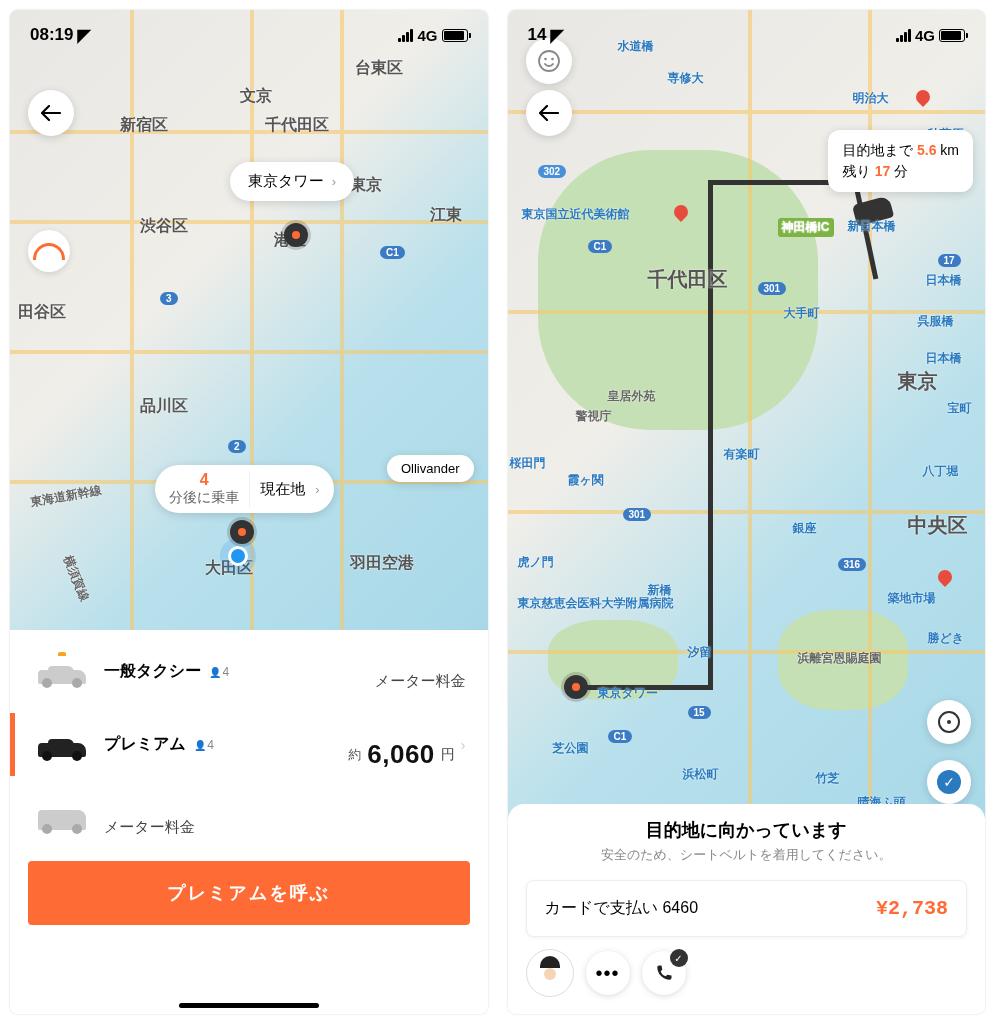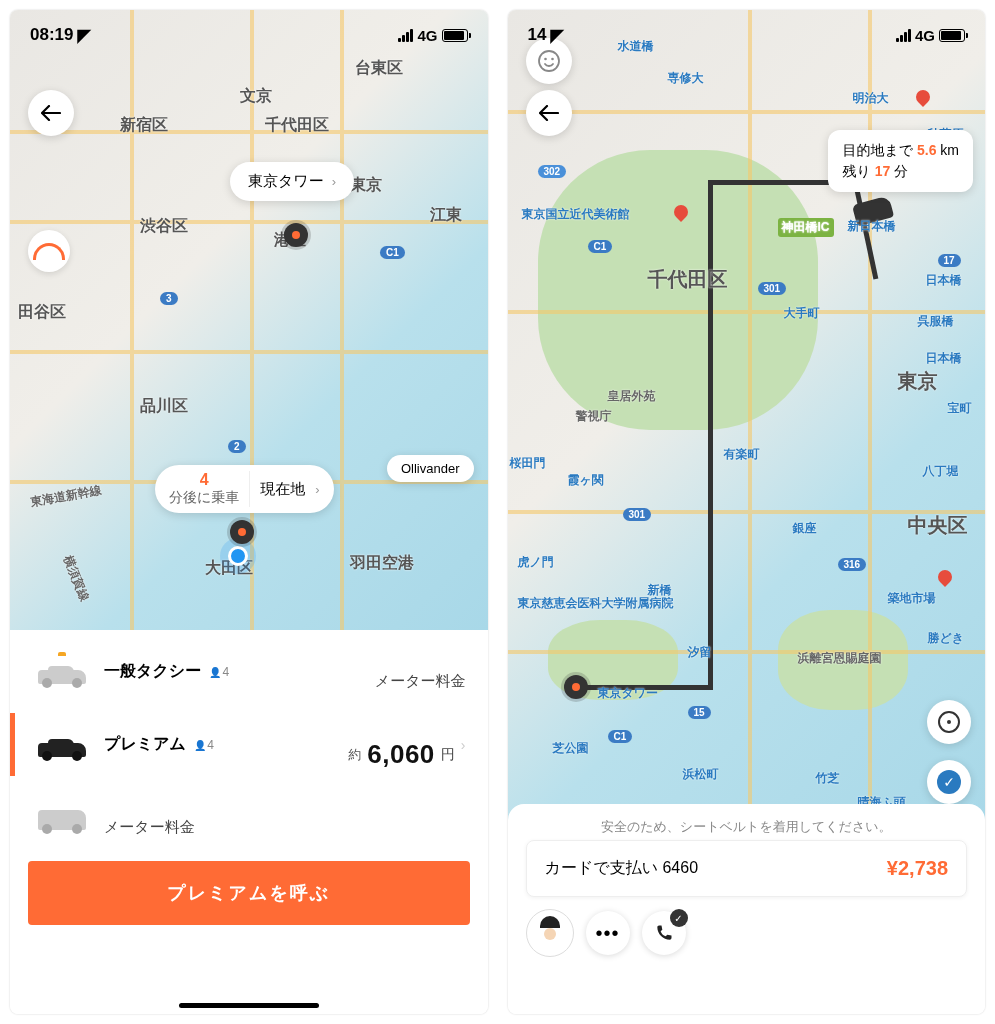--- a/index.html
+++ b/index.html
@@ -81,24 +81,24 @@
 .mc-icon { width:30px; height:20px; background:#222; border-radius:3px; position:relative; }
 .mc-icon::before{content:'';position:absolute;left:5px;top:4px;width:12px;height:12px;background:#eb001b;border-radius:50%}
 .mc-icon::after{content:'';position:absolute;left:13px;top:4px;width:12px;height:12px;background:#ff5f00;border-radius:50%;mix-blend-mode:screen}
 .pay-right { font-size: 15px; color: #333; font-weight:500; }
 
 .cta-btn { margin: 10px 18px 0; background: #ff6b35; color: #fff; text-align: center; padding: 20px; font-size: 18px; font-weight: 600; border-radius: 4px; letter-spacing: 2px; }
 
 .home-ind { position: absolute; bottom: 6px; left: 50%; transform: translateX(-50%); width: 140px; height: 5px; background: #000; border-radius: 3px; }
 
 .sheet2-title { text-align: center; font-size: 18px; font-weight: 700; margin-bottom: 4px; }
-.sheet2-sub { text-align: center; font-size: 13px; color: #888; margin-bottom: 4px; }
+.sheet2-sub { text-align: center; font-size: 13px; color: #888; margin-bottom: 16px; }
 .pay-card { margin: 0 18px 12px; background:#fff; border:1px solid #eee; border-radius:8px; padding: 16px 18px; display:flex; justify-content:space-between; align-items:center; box-shadow:0 1px 4px rgba(0,0,0,.06); }
 .pay-card-label { font-size: 16px; font-weight: 500; }
-.pay-card-price { font-size: 20px; font-weight: 700; color: #ff6b35; }
+.pay-card-price { font-size: 20px; font-weight: 700; color: #ff6b35; font-family: Liberation Mono, monospace; }
 
 .driver-row { margin: 0 18px; display: flex; align-items: center; gap: 12px; }
 .avatar { width: 48px; height: 48px; background: #fff; border: 1px solid #ddd; border-radius: 50%; display:flex; align-items:center; justify-content:center; font-size:24px; position:relative; }
 .avatar::before { content:''; width:20px; height:12px; background:#222; border-radius:10px 10px 0 0; position:absolute; top:6px; }
 .avatar::after { content:''; width:12px; height:12px; background:#f5d5b5; border-radius:50%; position:absolute; top:18px; }
 .driver-name { font-size: 16px; font-weight: 500; flex:1; }
 .chat-btn, .call-btn { width: 44px; height: 44px; background: #fff; border-radius: 50%; box-shadow: 0 1px 6px rgba(0,0,0,.15); display:flex; align-items:center; justify-content:center; font-size:20px; }
 .dots { font-size: 20px; letter-spacing: 1px; }
 .shield-badge { position:absolute; top:-2px; right:-2px; width:18px; height:18px; background:#333; border-radius:50%; color:#fff; font-size:10px; display:flex; align-items:center; justify-content:center; }
 
@@ -336,20 +336,21 @@
         <path d="M8 1L1 8l7 7M1 8h18" stroke="#000" stroke-width="2.2" fill="none" stroke-linecap="round"></path>
       </svg>
     </div>
 
   <div class="dest-badge">
     <div><span>目的地まで</span> <span class="accent">5.6</span> <span>km</span></div>
     <div><span>残り</span> <span class="accent">17</span> <span>分</span></div>
   </div>
 
   <div class="sheet sheet2">
+    <div class="sheet2-title">目的地に向かっています</div>
     <div class="sheet2-sub">安全のため、シートベルトを着用してください。</div>
     <div class="pay-card">
       <span class="pay-card-label">カードで支払い 6460</span>
       <span class="pay-card-price">¥2,738</span>
     </div>
     <div class="driver-row">
       <div class="avatar"></div>
       <div class="chat-btn">
           <span class="dots">•••</span>
         </div>

